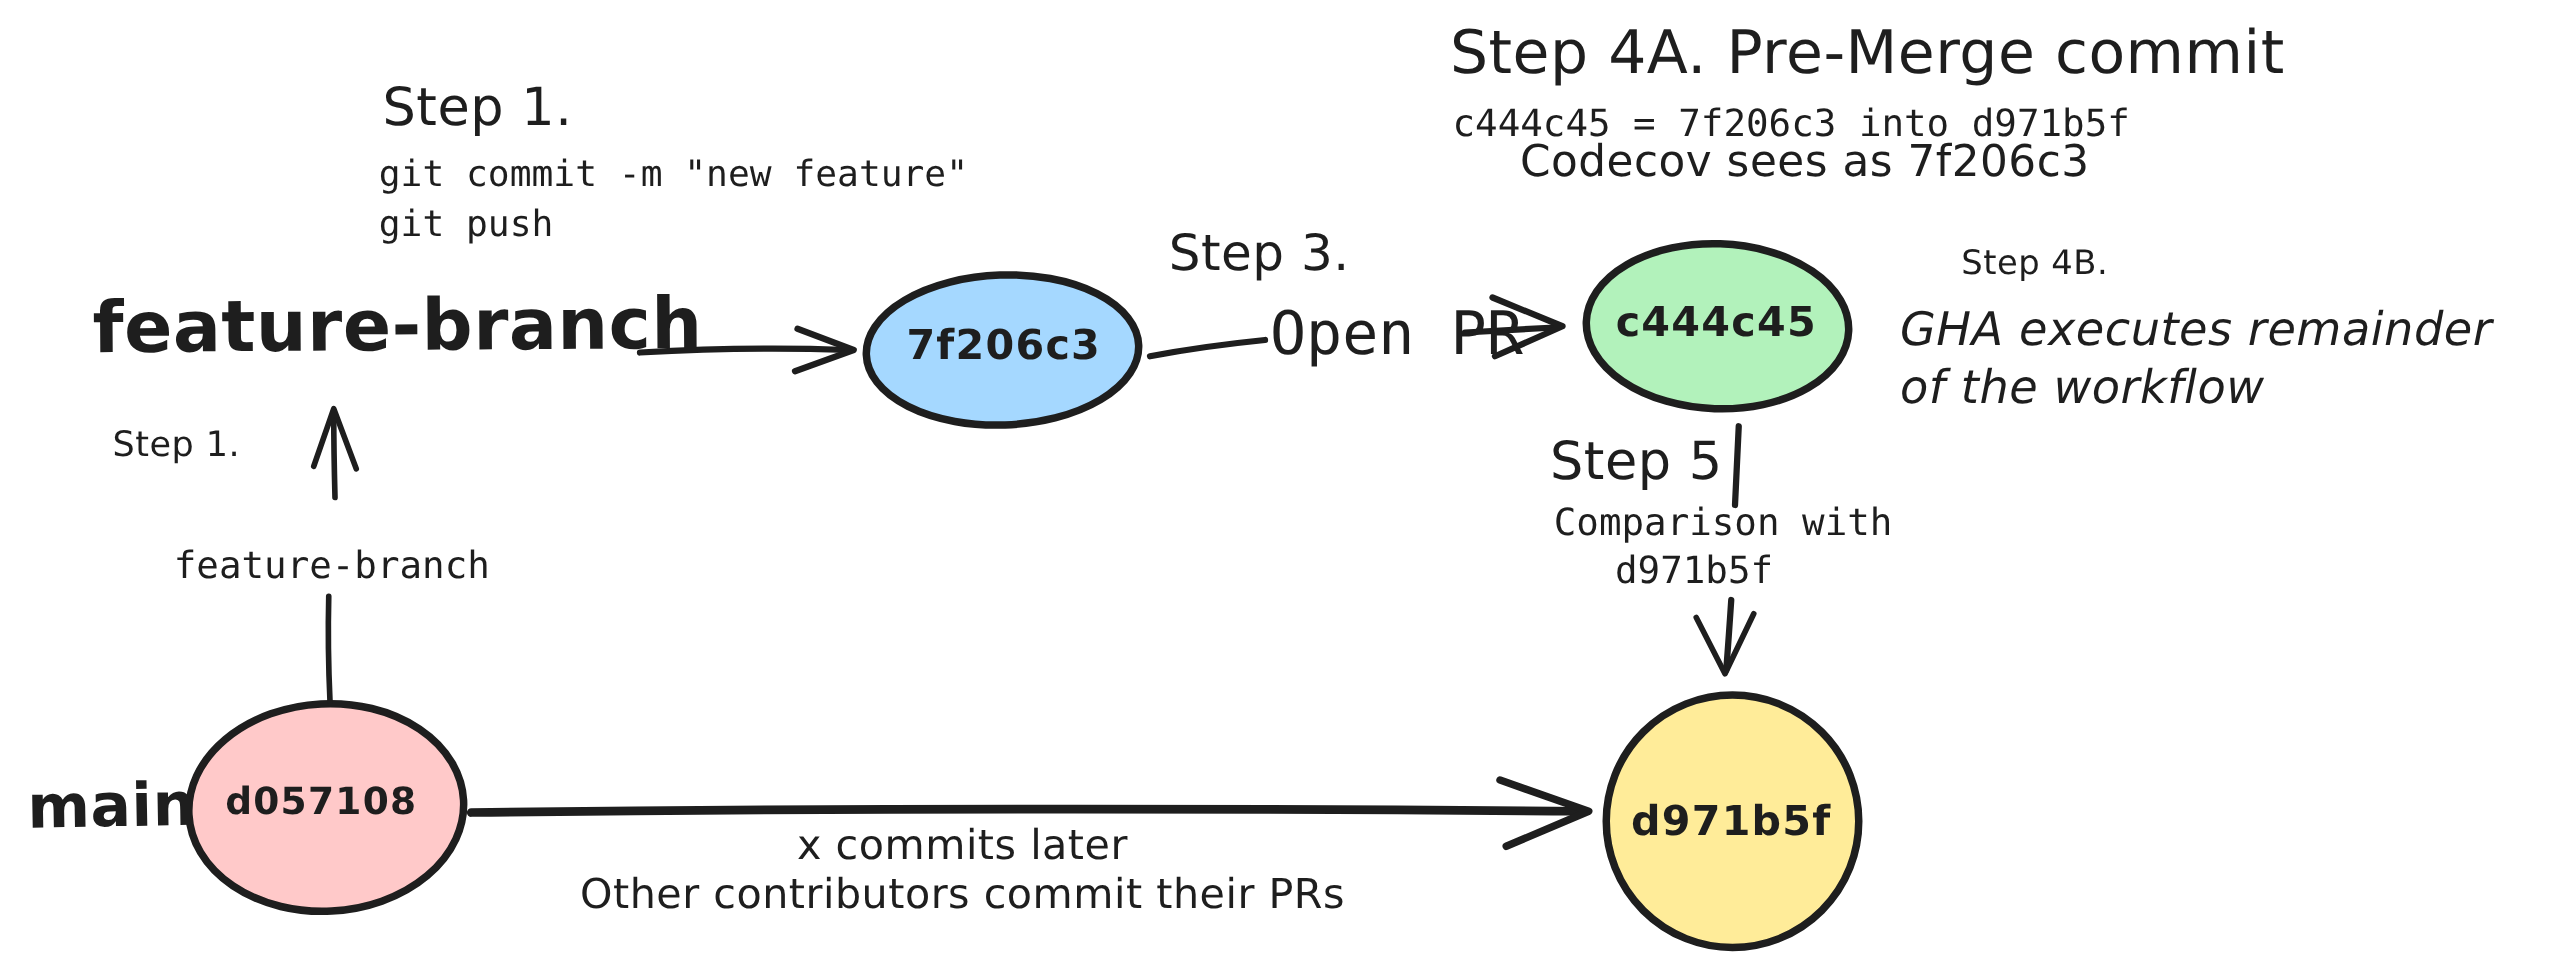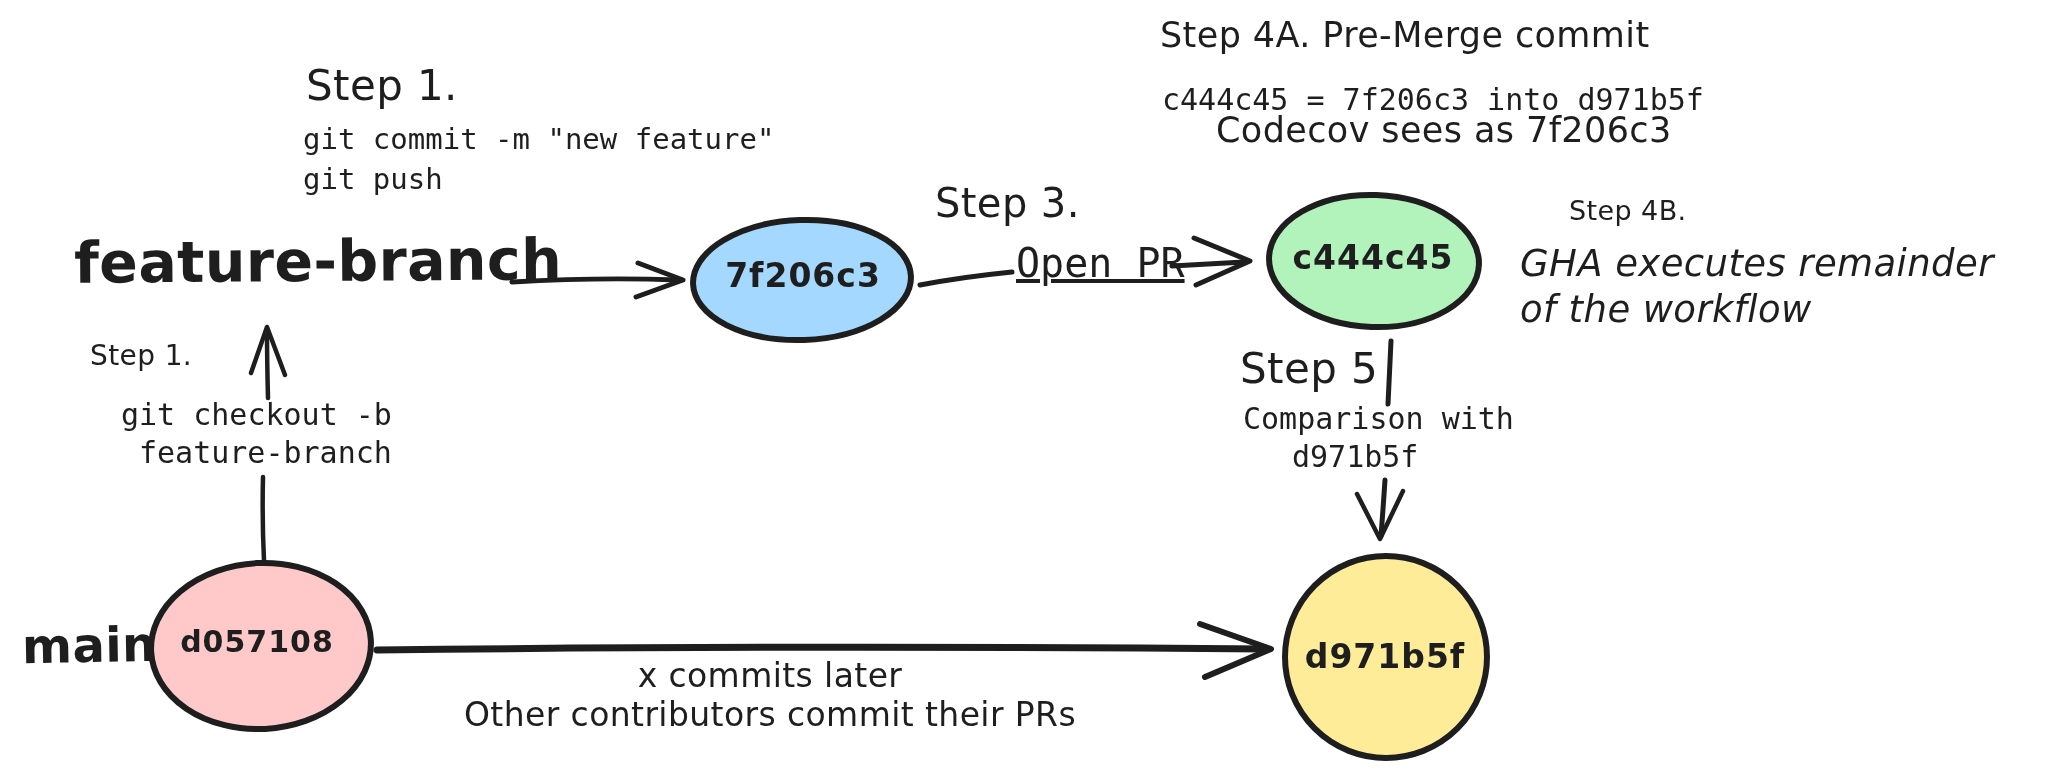--- a/index.html
+++ b/index.html
@@ -28,28 +28,28 @@
   .bold  { font-weight: bold; }
   .semi  { font-weight: 600; }
   .ctr   { text-align: center; }
 
   
   .step2-title { left: 306px; top: 64px;  font-size: 42px; }
   .step2-l1    { left: 303px; top: 124px; font-size: 29px; }
   .step2-l2    { left: 303px; top: 164px; font-size: 29px; }
 
   
-  .step4a-title { left: 1160px; top: 17px;  font-size: 35px; }
+  .step4a-title { left: 1160px; top: 17px;  font-size: 48px; }
   .step4a-l1    { left: 1162px; top: 84px;  font-size: 30px; }
   .step4a-l2    { left: 1216px; top: 112px; font-size: 35px; }
 
   
   .feature-label { left: 74px;  top: 232px; font-size: 57px; transform: rotate(-0.4deg); }
   .step3-title   { left: 935px; top: 182px; font-size: 40px; }
-  .openpr-label  { left: 1016px; top: 242px; font-size: 40px; text-decoration: underline; }
+  .openpr-label  { left: 1016px; top: 242px; font-size: 48px; }
 
   
   .step4b-title { left: 1569px; top: 197px; font-size: 27px; }
   .step4b-l1    { left: 1520px; top: 245px; font-size: 37px; }
   .step4b-l2    { left: 1520px; top: 291px; font-size: 37px; }
 
   
   .step5-title { left: 1240px; top: 347px; font-size: 42px; }
   .step5-l1    { left: 1243px; top: 403px; font-size: 30px; }
   .step5-l2    { left: 1292px; top: 441px; font-size: 30px; }
@@ -128,21 +128,20 @@
 
   <div class="txt hand step4b-title">Step 4B.</div>
   <div class="txt hand ital step4b-l1">GHA executes remainder</div>
   <div class="txt hand ital step4b-l2">of the workflow</div>
 
   <div class="txt hand step5-title">Step 5</div>
   <div class="txt mono step5-l1">Comparison with</div>
   <div class="txt mono step5-l2">d971b5f</div>
 
   <div class="txt hand step1-title">Step 1.</div>
-  <div class="txt mono step1-l1">git checkout -b</div>
   <div class="txt mono step1-l2">feature-branch</div>
 
   <div class="txt hand bold main-label">main</div>
   <div class="txt hand ctr commits-l1">x commits later</div>
   <div class="txt hand ctr commits-l2">Other contributors commit their PRs</div>
 
   <div class="txt hand semi hash hash-blue">7f206c3</div>
   <div class="txt hand semi hash hash-green">c444c45</div>
   <div class="txt hand semi hash hash-pink">d057108</div>
   <div class="txt hand semi hash hash-yellow">d971b5f</div>

